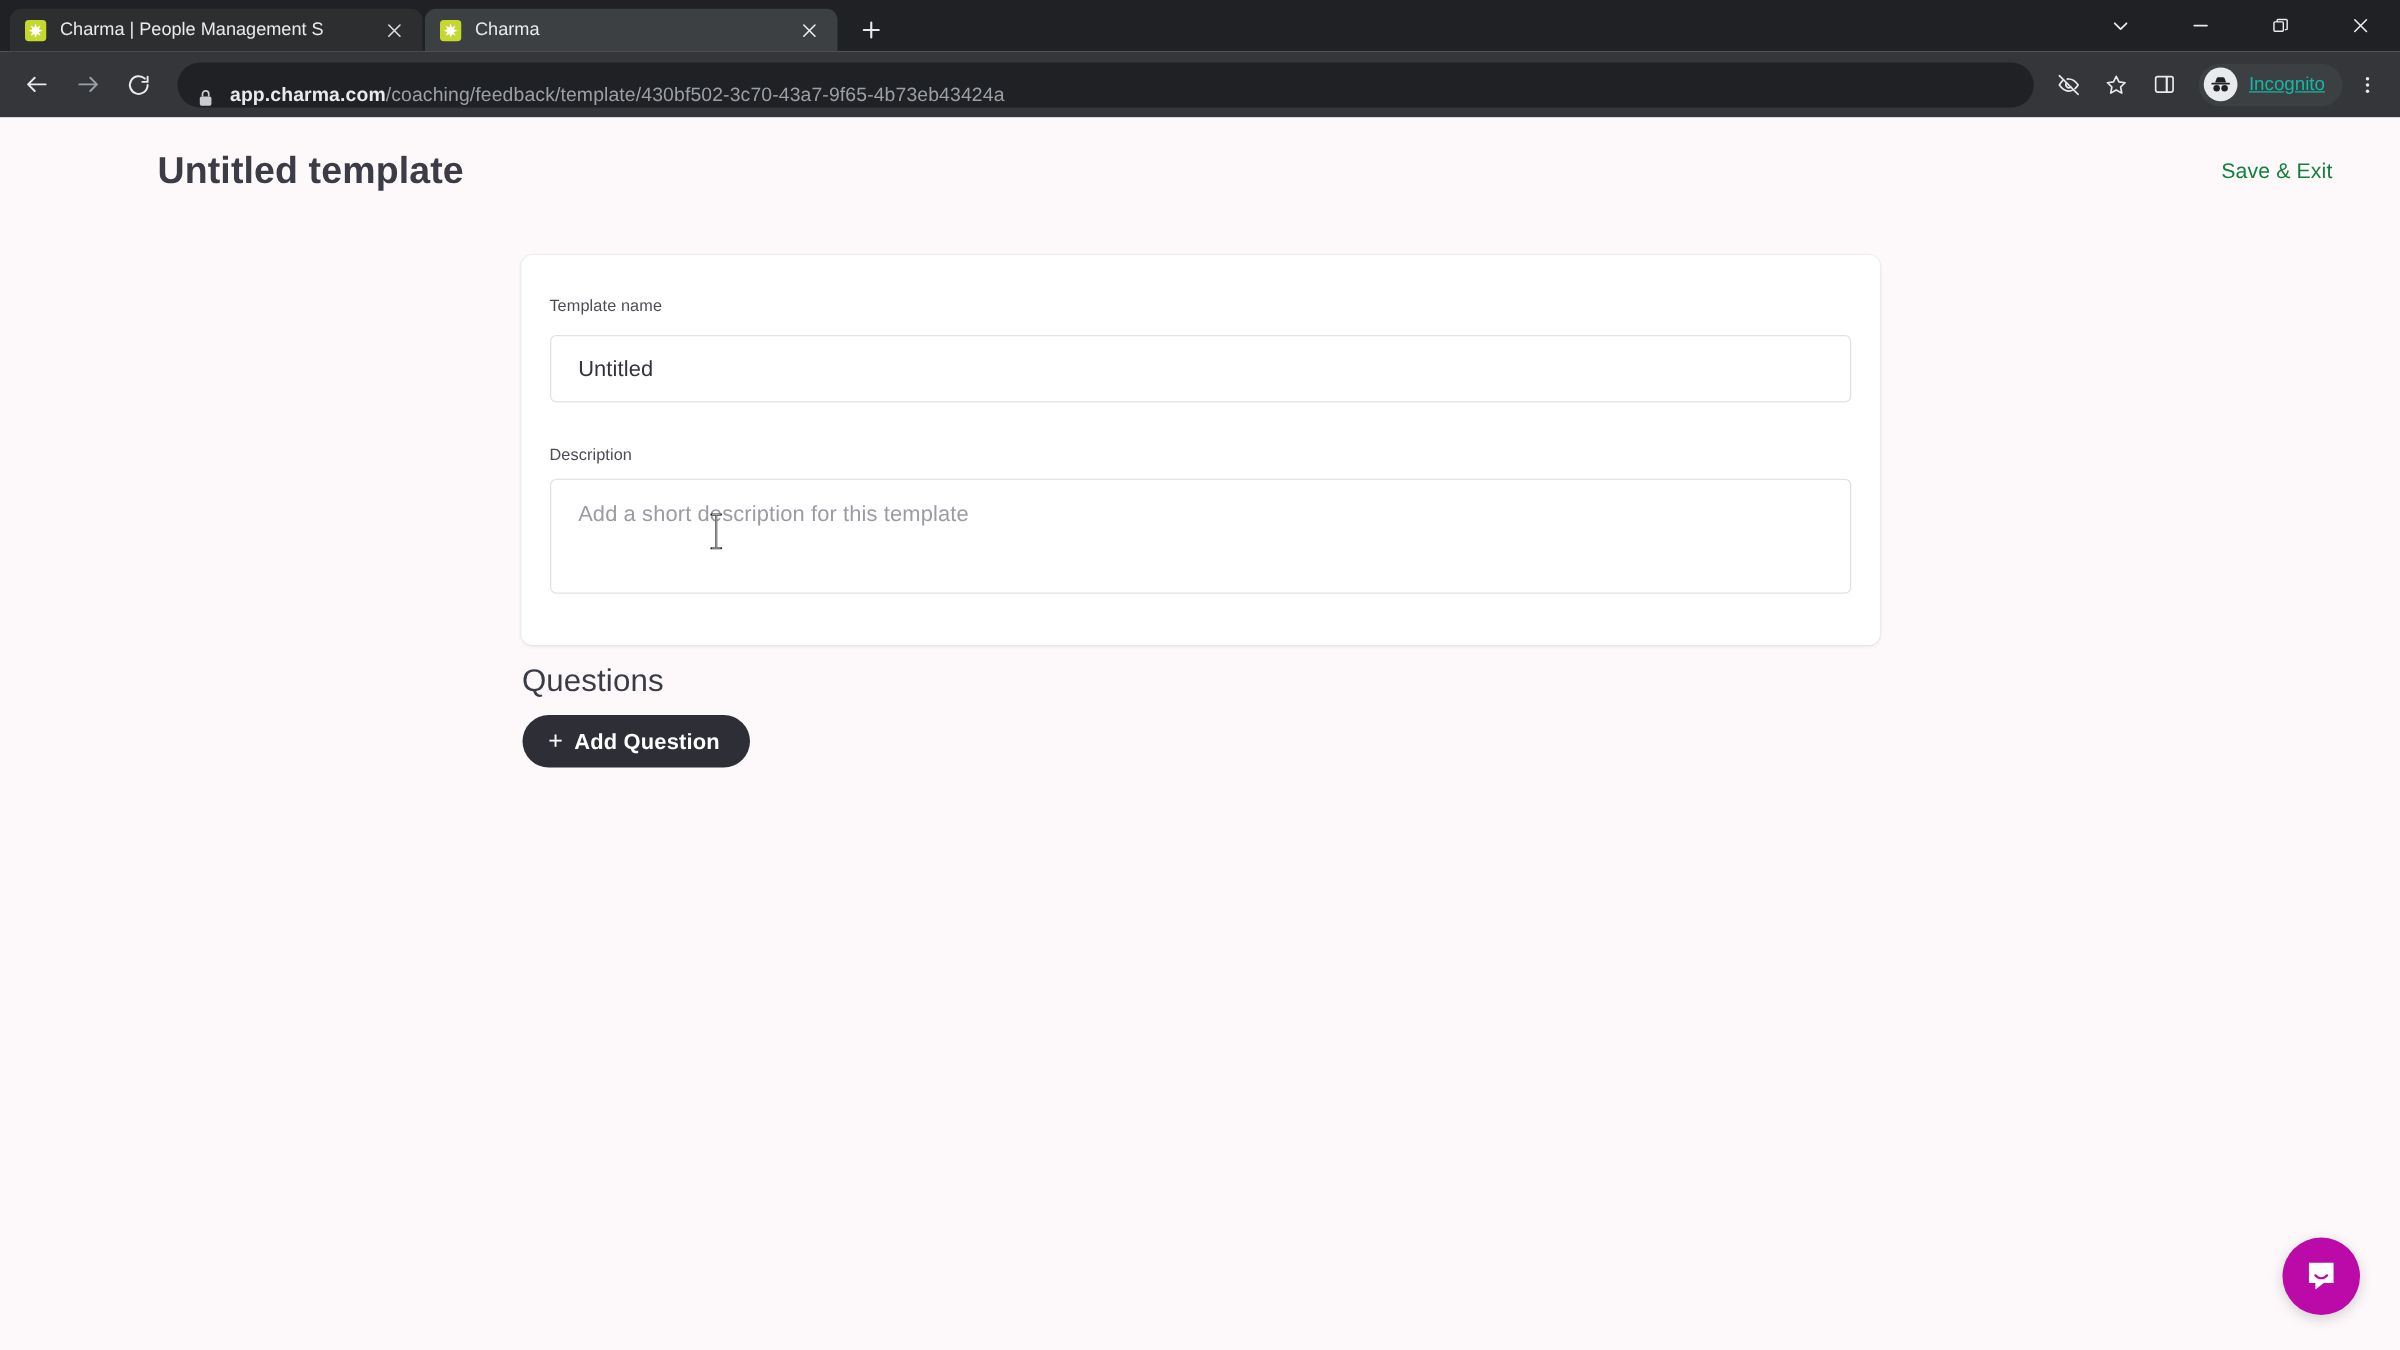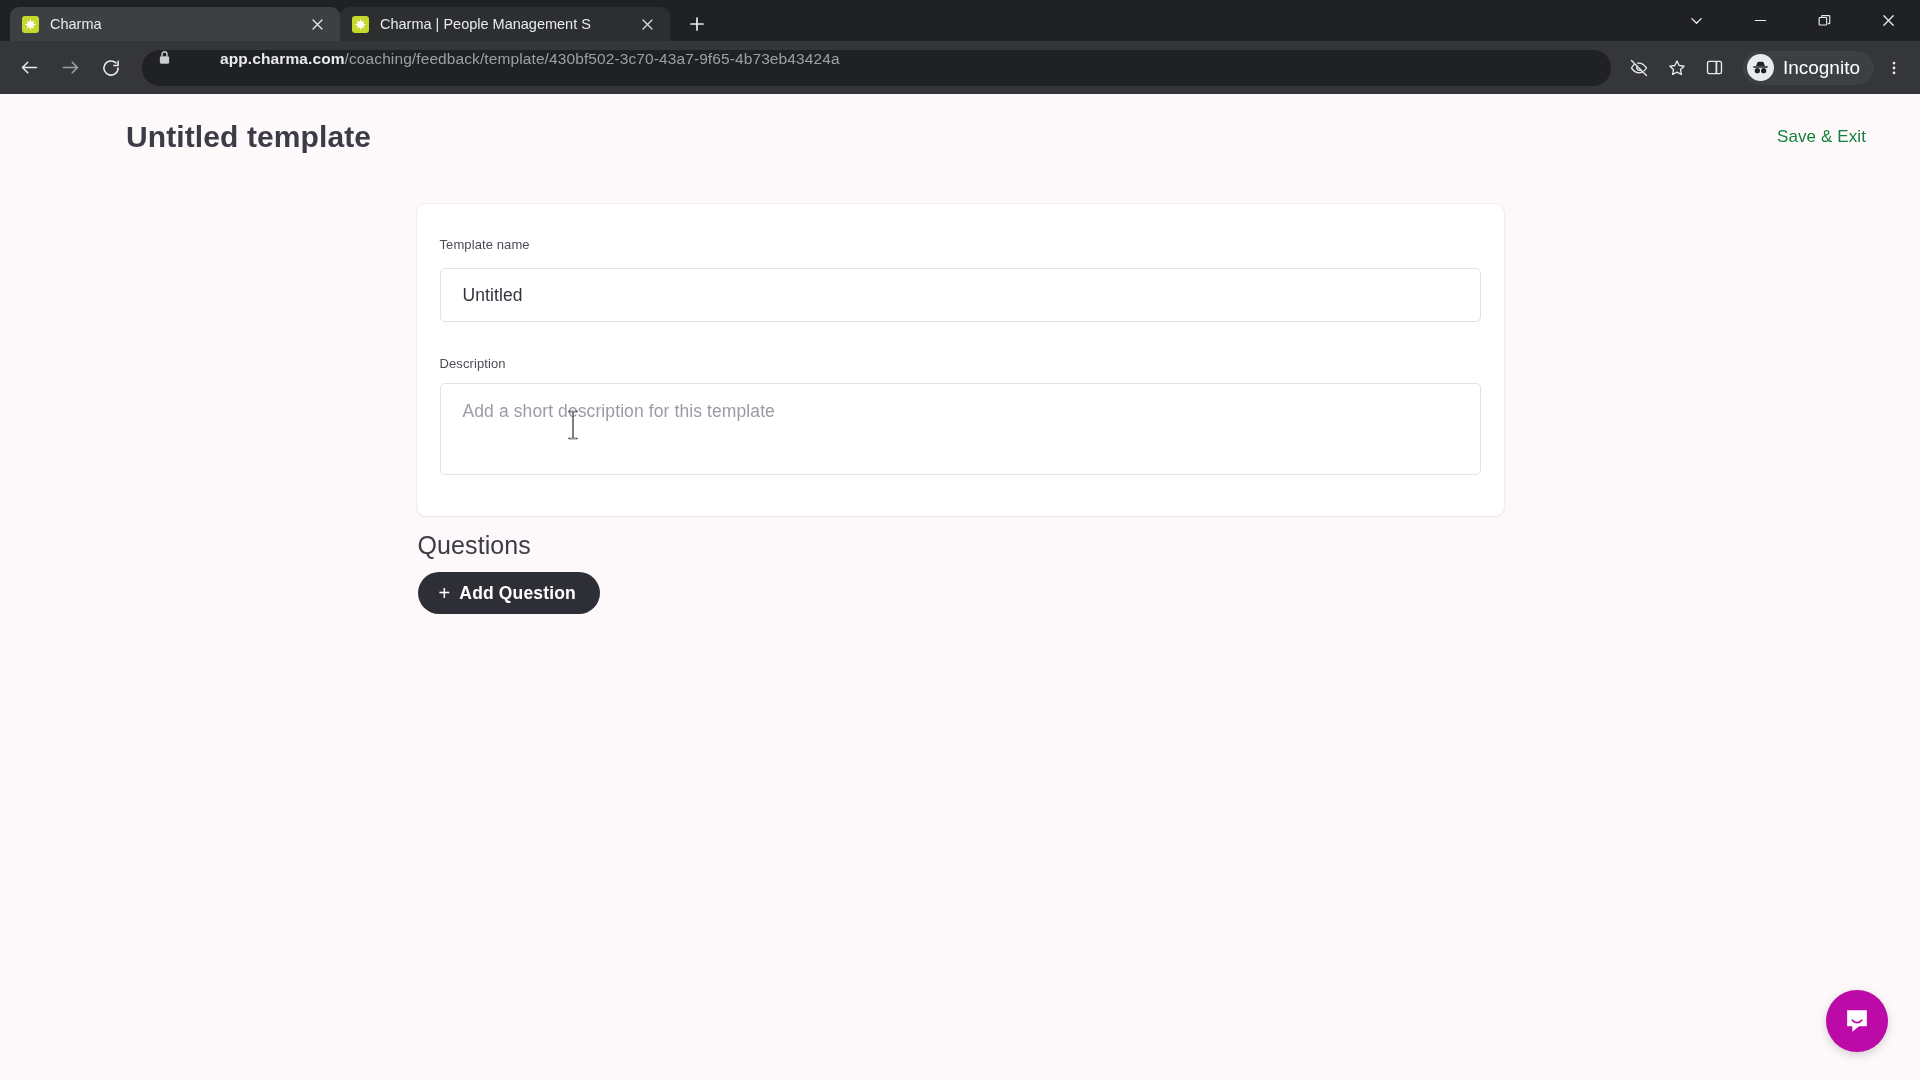--- a/index.html
+++ b/index.html
@@ -92,25 +92,24 @@
     margin-right: 3px;
     flex: none;
   }
   .navbtn svg { display: block; }
   .omnibox {
     flex: 1;
     height: 36px;
     background: #202124;
     border-radius: 18px;
     display: flex;
-    align-items: flex-start;
+    align-items: flex-end;
     padding: 0 14px 0 16px;
     margin: 0 8px 0 9px;
     min-width: 0;
-    gap: 36px;
   }
   .lock-icon { flex: none; margin-right: 13px; display: flex; }
   .url {
     font-size: 15.5px;
     color: #9aa0a6;
     white-space: nowrap;
     overflow: hidden;
     letter-spacing: 0.1px;
   }
   .url b { color: #e8eaed; font-weight: 700; }
@@ -131,21 +130,21 @@
     margin-left: 10px;
     flex: none;
   }
   .incognito-av {
     width: 27px; height: 27px; border-radius: 50%;
     background: #e8eaed;
     display: flex; align-items: center; justify-content: center;
     margin-right: 9px;
     flex: none;
   }
-  .incognito-label { color: #ffffff; font-size: 19px; white-space: nowrap; }
+  .incognito-label { color: #14b8a6; font-size: 15px; white-space: nowrap; text-decoration: underline; }
 
   
   .viewport {
     flex: 1;
     background: #fdf9fa;
     position: relative;
     overflow: hidden;
   }
 
   .page-header {
@@ -271,44 +270,44 @@
     pointer-events: none;
   }
 </style>
 </head>
 <body>
 
 <div class="browser">
 
   <div class="tabstrip">
 
+    <div class="tab inactive">
+      <span class="tab-favicon">
+        <svg width="13" height="13" viewBox="0 0 24 24">
+            <path fill="#ffffff" d="M12 1.6l2.1 5.6 5.3-2.7-2.7 5.3 5.7 2.2-5.7 2.2 2.7 5.3-5.3-2.7-2.1 5.6-2.1-5.6-5.3 2.7 2.7-5.3L1.6 12l5.7-2.2-2.7-5.3 5.3 2.7z"></path>
+          </svg>
+      </span>
+      <span class="tab-title">Charma | People Management S</span>
+      <span class="tab-close">
+        <svg width="13" height="13" viewBox="0 0 16 16">
+            <path d="M2.5 2.5l11 11M13.5 2.5l-11 11" stroke="#dadce0" stroke-width="1.6" stroke-linecap="round"></path>
+          </svg>
+      </span>
+    </div>
+
     <div class="tab active">
       <span class="tab-favicon">
         <svg width="13" height="13" viewBox="0 0 24 24">
             <path fill="#ffffff" d="M12 1.6l2.1 5.6 5.3-2.7-2.7 5.3 5.7 2.2-5.7 2.2 2.7 5.3-5.3-2.7-2.1 5.6-2.1-5.6-5.3 2.7 2.7-5.3L1.6 12l5.7-2.2-2.7-5.3 5.3 2.7z"></path>
           </svg>
       </span>
       <span class="tab-title">Charma</span>
       <span class="tab-close">
         <svg width="13" height="13" viewBox="0 0 16 16">
             <path d="M2.5 2.5l11 11M13.5 2.5l-11 11" stroke="#e8eaed" stroke-width="1.6" stroke-linecap="round"></path>
-          </svg>
-      </span>
-    </div>
-
-    <div class="tab inactive">
-      <span class="tab-favicon">
-        <svg width="13" height="13" viewBox="0 0 24 24">
-            <path fill="#ffffff" d="M12 1.6l2.1 5.6 5.3-2.7-2.7 5.3 5.7 2.2-5.7 2.2 2.7 5.3-5.3-2.7-2.1 5.6-2.1-5.6-5.3 2.7 2.7-5.3L1.6 12l5.7-2.2-2.7-5.3 5.3 2.7z"></path>
-          </svg>
-      </span>
-      <span class="tab-title">Charma | People Management S</span>
-      <span class="tab-close">
-        <svg width="13" height="13" viewBox="0 0 16 16">
-            <path d="M2.5 2.5l11 11M13.5 2.5l-11 11" stroke="#dadce0" stroke-width="1.6" stroke-linecap="round"></path>
           </svg>
       </span>
     </div>
 
     <div class="newtab">
       <svg width="16" height="16" viewBox="0 0 16 16">
           <path d="M8 2v12M2 8h12" stroke="#e8eaed" stroke-width="1.7" stroke-linecap="round"></path>
         </svg>
     </div>
 

